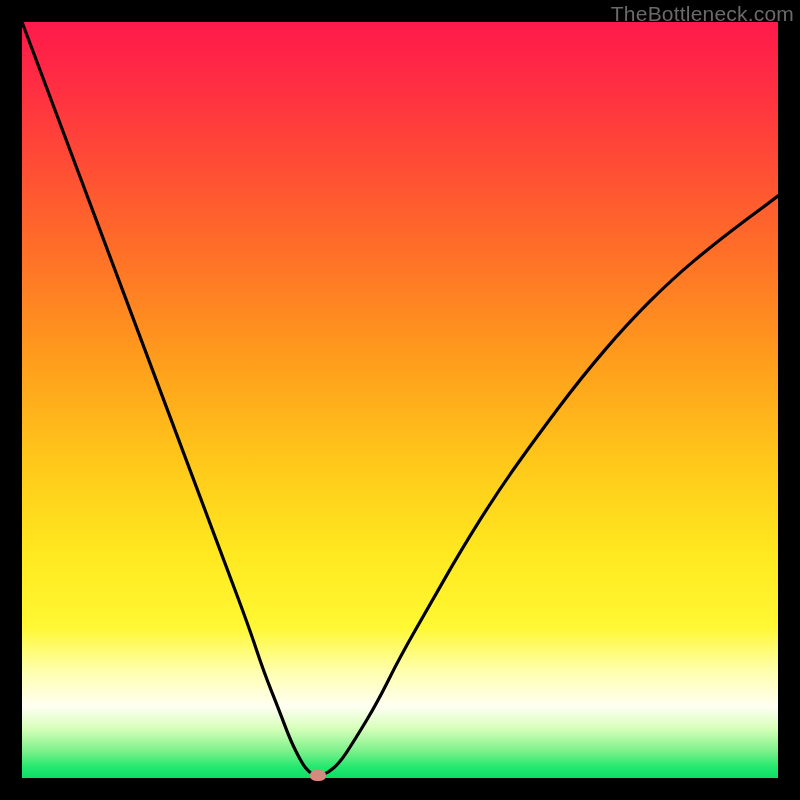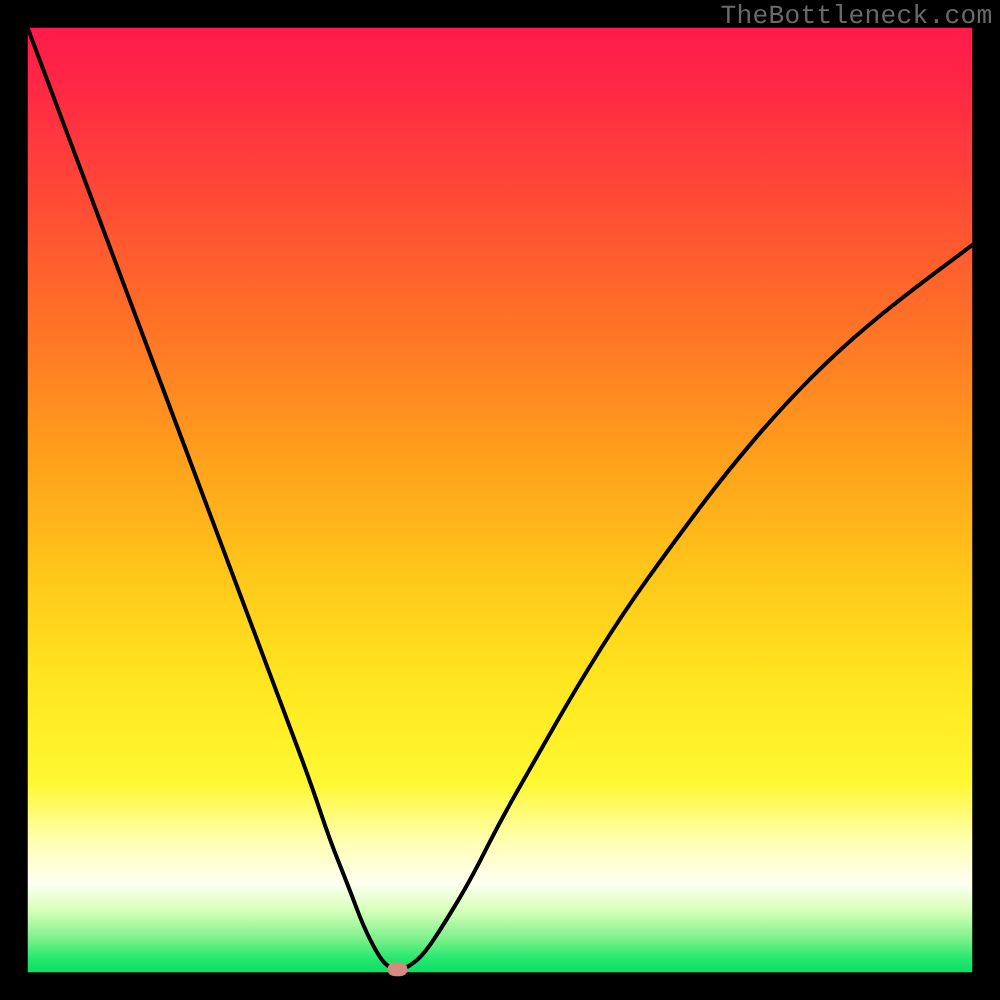--- a/index.html
+++ b/index.html
@@ -27,21 +27,20 @@
     height: 756px;
   }
   .watermark {
     position: absolute;
     top: 2px;
     right: 6px;
     color: #6a6a6a;
     font-size: 21px;
     letter-spacing: 0.2px;
     font-weight: 500;
-    font-family: Liberation Mono, monospace;
   }
   .marker {
     position: absolute;
     width: 16px;
     height: 11px;
     border-radius: 6px / 5px;
     background: #d58a7e;
   }
 </style>
 </head>

